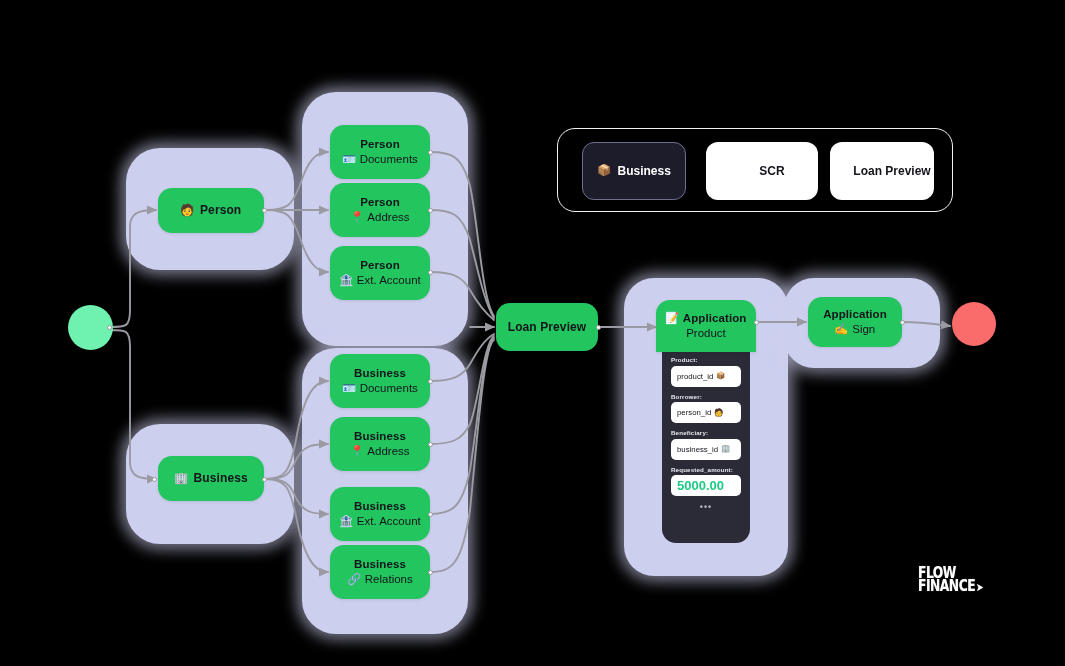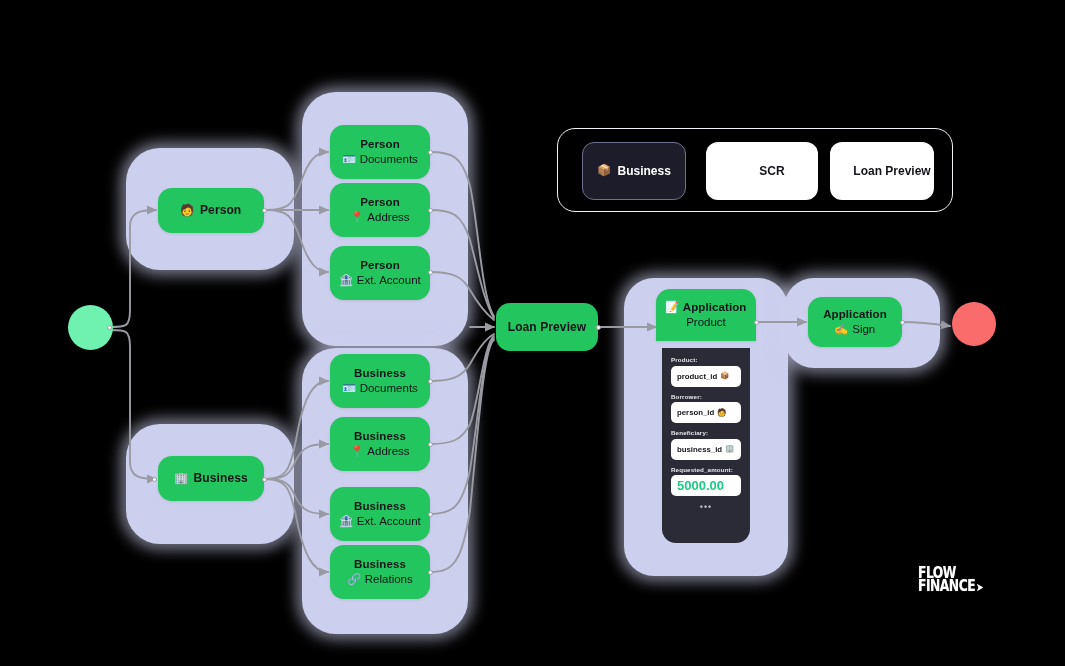--- a/index.html
+++ b/index.html
@@ -147,21 +147,20 @@
     background: #ffffff;
     border-radius: 5px;
     height: 21px;
     display: flex;
     align-items: center;
     padding: 0 6px;
     gap: 3px;
     font-size: 7.8px;
     color: #14141c;
     margin-bottom: 6px;
-    font-weight: bold;
   }
   .f-input .emo { font-size: 7.5px; }
   .f-input.amount { color: #1ecb84; font-weight: bold; font-size: 13px; }
   #form-dots {
     text-align: center;
     color: #b9b9c6;
     font-size: 9px;
     font-weight: bold;
     letter-spacing: 1px;
     margin-top: 1px;
@@ -299,21 +298,21 @@
     <span class="ttl">Business</span>
     <span class="sub"><span class="emo">🔗</span> <span>Relations</span></span>
   </div>
   <div class="port" style="left:428px; top:570px;"></div>
 
   <div class="node single-row" style="left:496px; top:303px; width:102px; height:48px;">
     <span class="ttl">Loan Preview</span>
   </div>
   <div class="port" style="left:596px; top:325px;"></div>
 
-  <div class="node" style="left:656px; top:289px; width:100px; height:52px; border-radius:14px 14px 0 0;">
+  <div class="node" style="left:656px; top:300px; width:100px; height:52px; border-radius:14px 14px 0 0;">
     <span class="ttl"><span class="emo">📝</span> <span>Application</span></span>
     <span class="sub">Product</span>
   </div>
   <div class="port" style="left:754px; top:320px;"></div>
 
   <div id="form-panel">
     <div class="f-label">Product:</div>
     <div class="f-input">
       <span>product_id</span>
       <span class="emo">📦</span>

